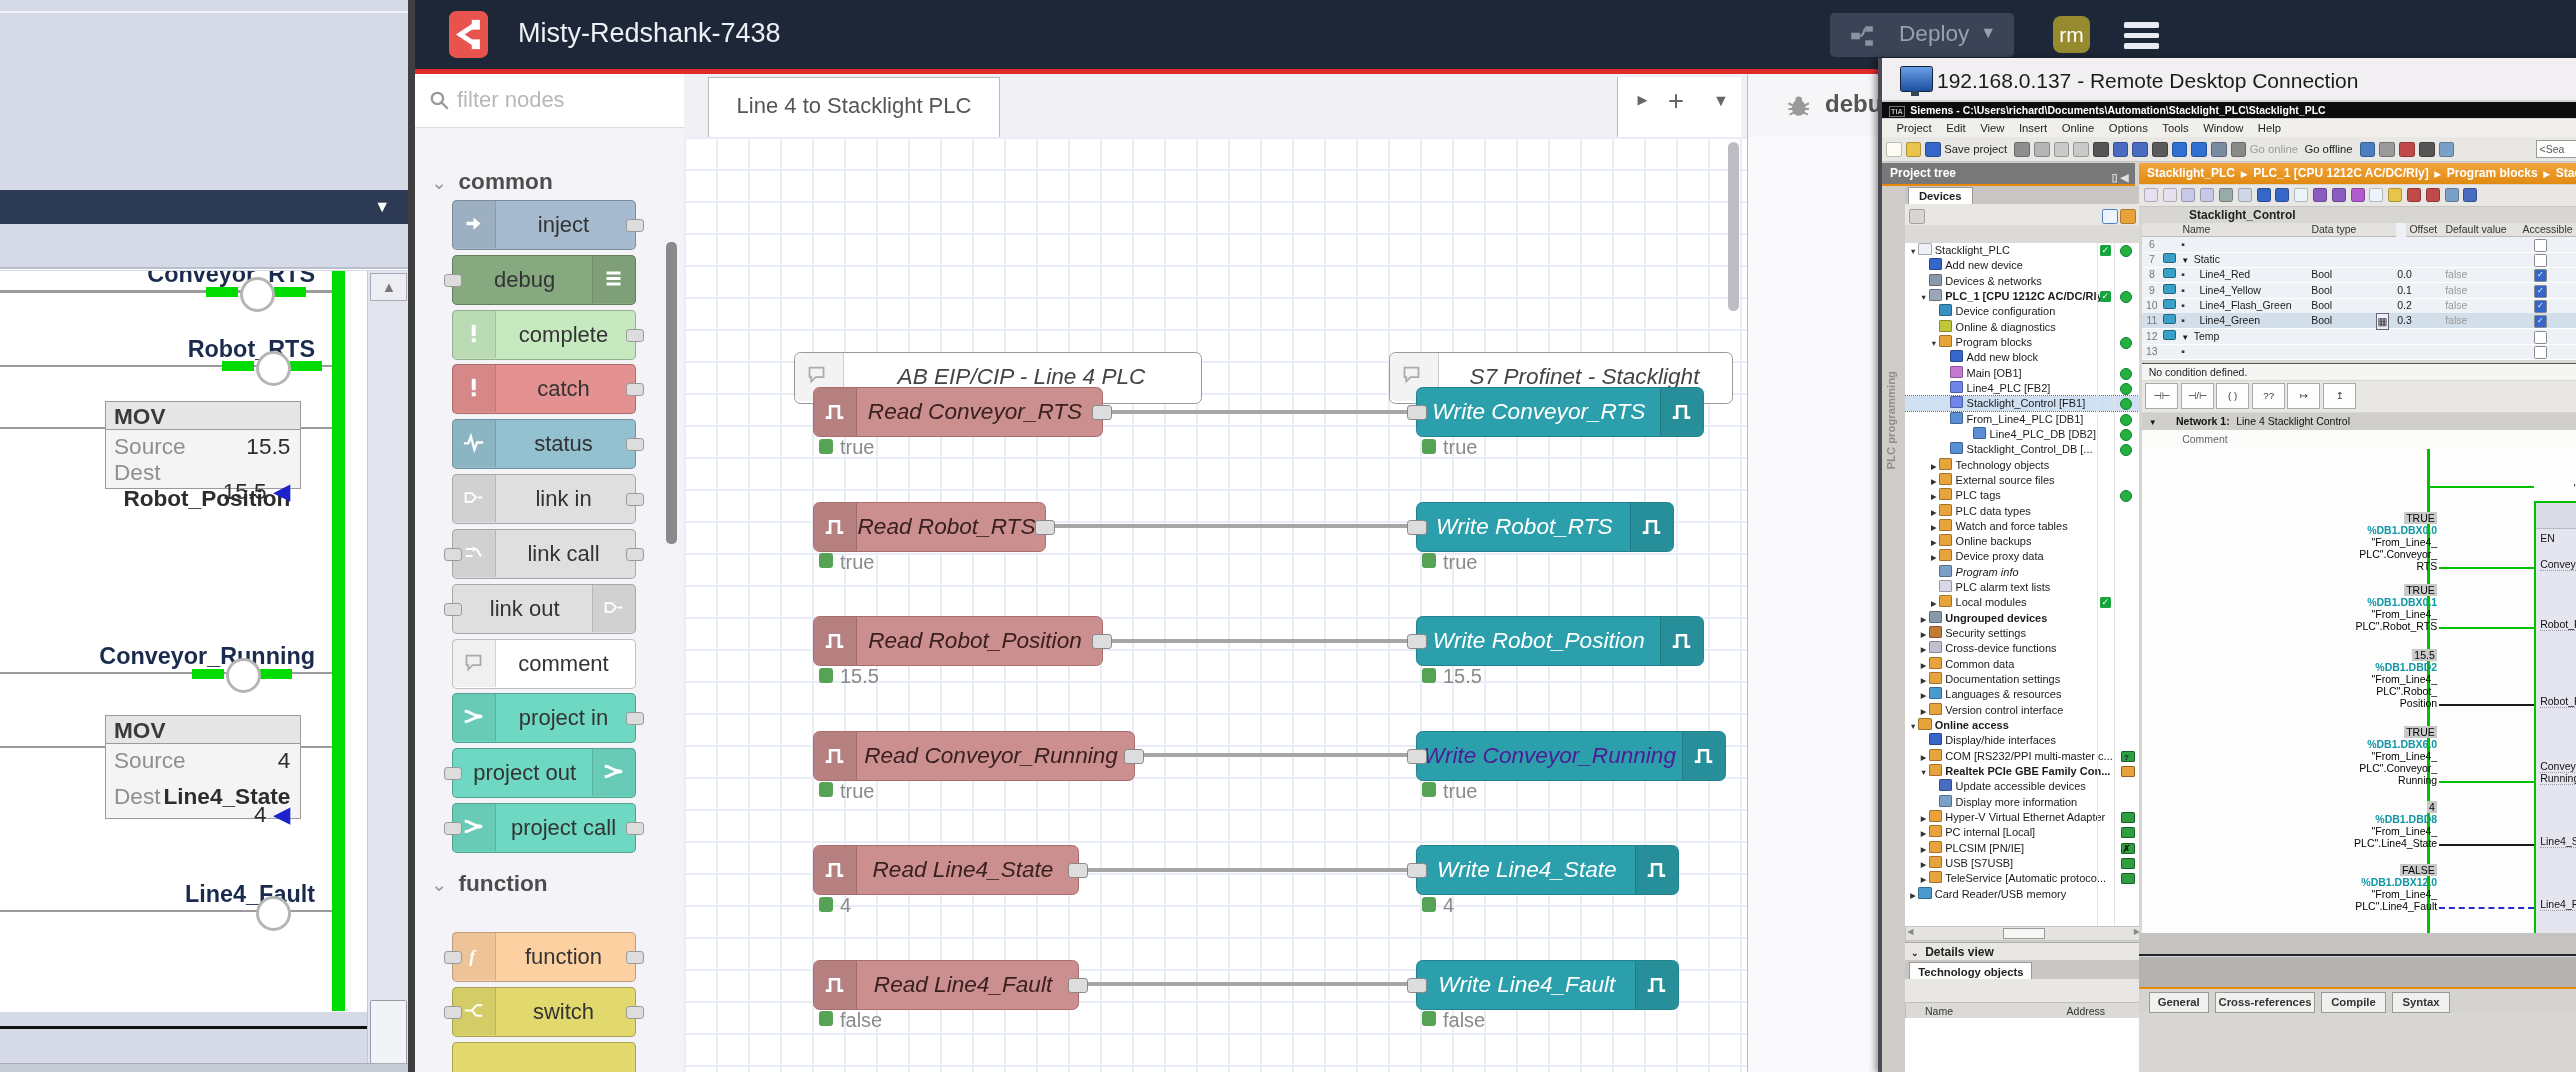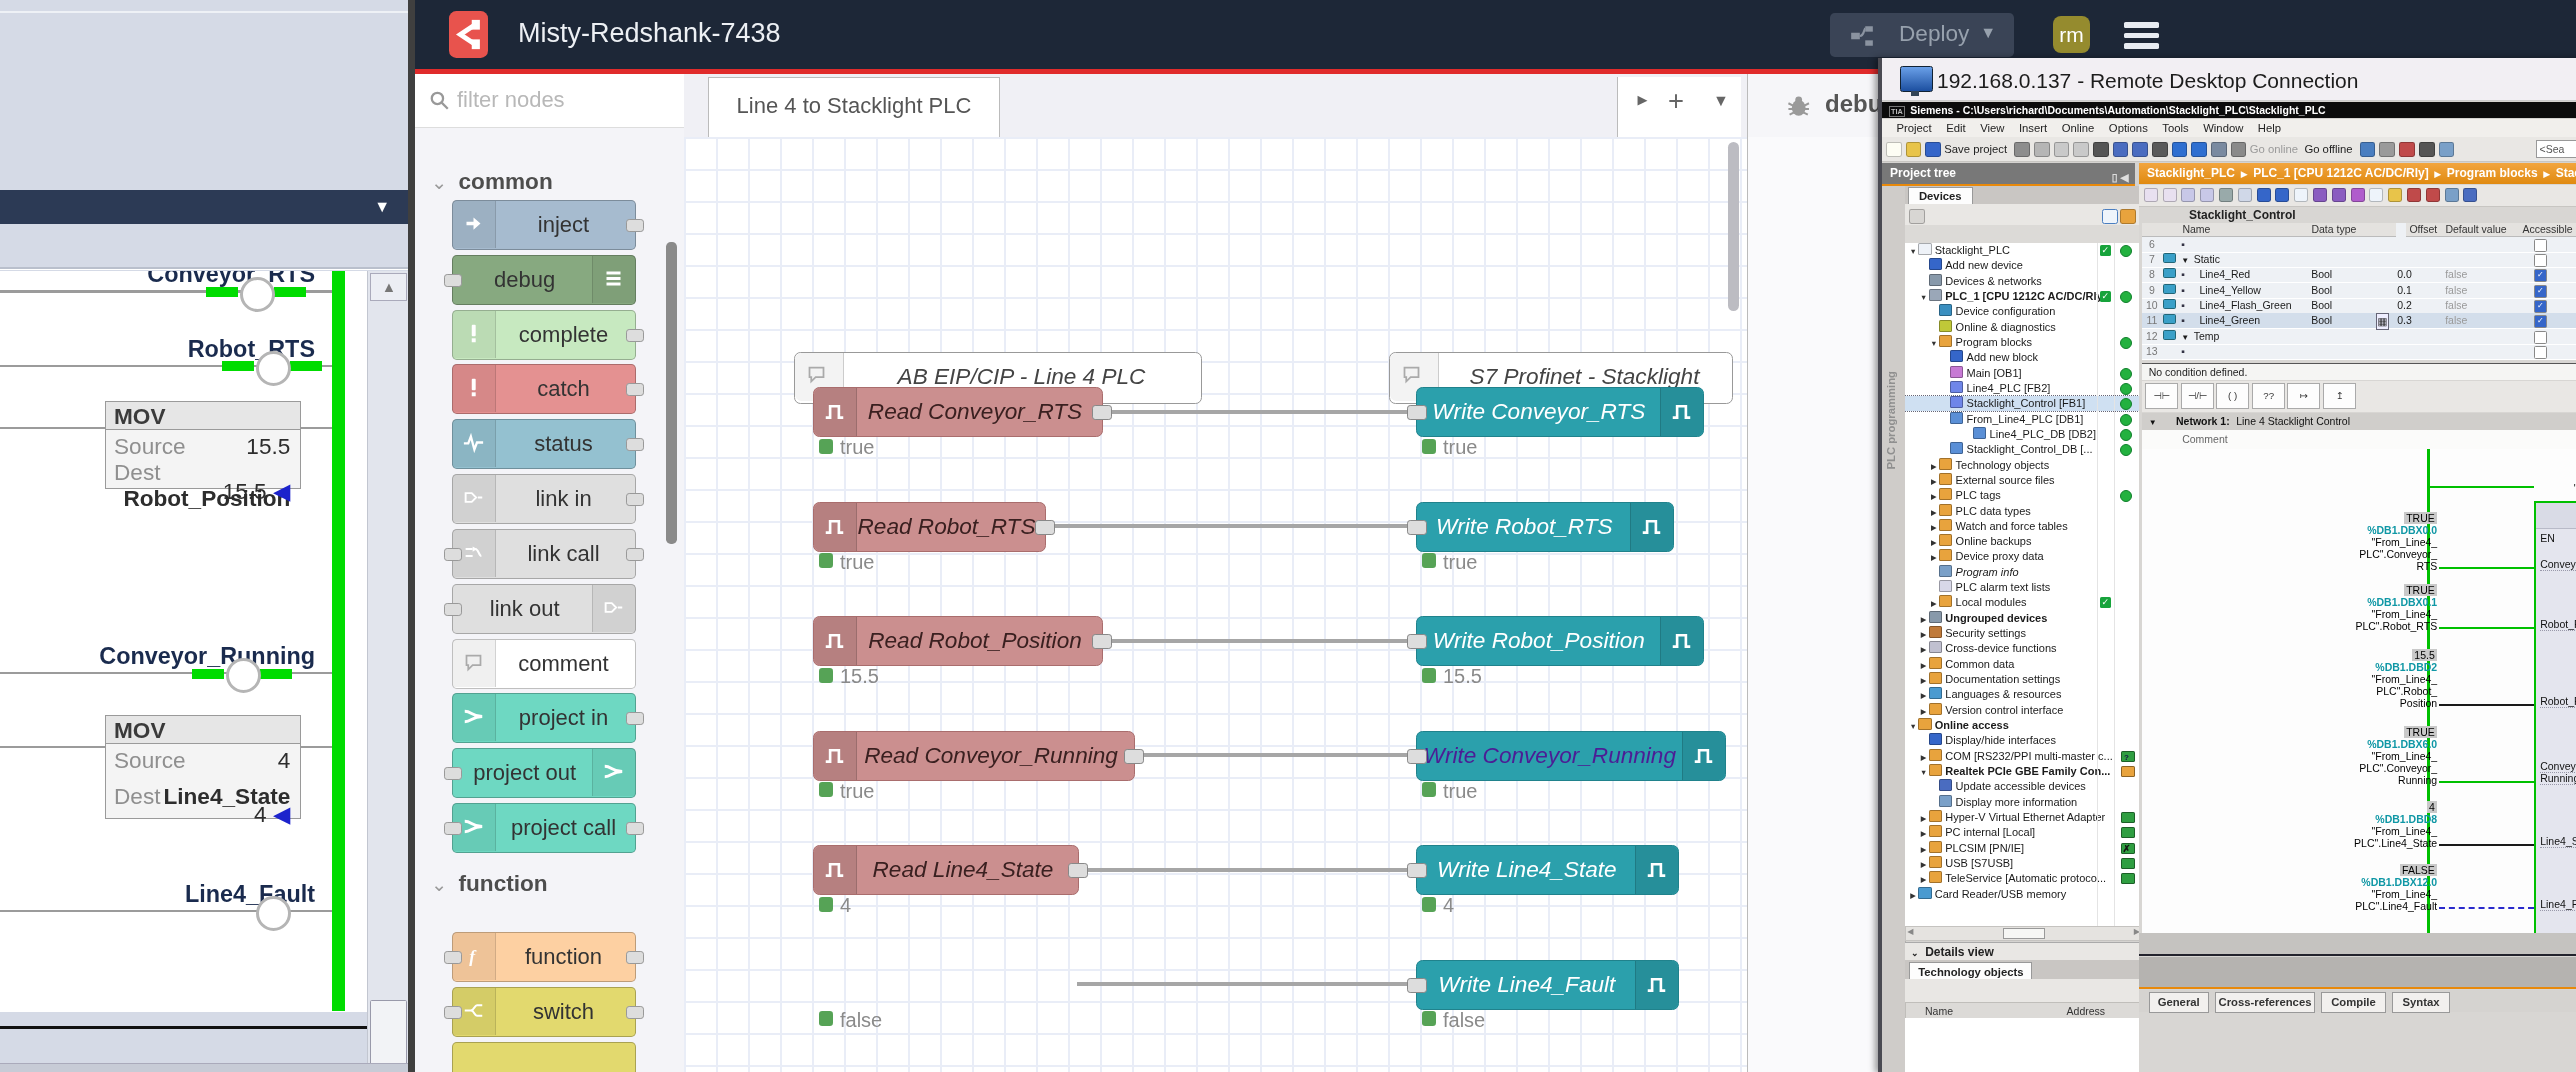--- a/index.html
+++ b/index.html
@@ -486,20 +486,27 @@
       <div class="flow-node" style="left: 732px; top: 708px; width: 261px; background: rgb(43, 160, 172); border: 0.8px solid rgb(32, 130, 140); color: rgb(255, 255, 255);">
         <div class="flow-icon" style="right: 0px; border-left: 0.8px solid rgba(0, 0, 0, 0.15); border-radius: 0px 6.5px 6.5px 0px;"><svg viewBox="0 0 24 24" width="21" height="21">
             <path d="M2 19h5V6h10v13h5" stroke="#fff" stroke-width="3" fill="none"></path>
           </svg></div>
         <div class="pal-label" style="position: absolute; left: 4.8px; top: 10.5px; width: 210px; text-align: center;">Write Line4_State</div>
         <div class="flow-port" style="left: -9.7px;"></div>
       </div>
       <div class="st-dot" style="left: 738px; top: 760px;"></div>
       <div class="st-txt" style="left: 759px; top: 757px;">4</div>
       <div class="flow-wire" style="left: 393px; top: 845px; width: 339px;"></div>
+      <div class="flow-node" style="left: 129px; top: 823px; width: 264px; background: rgb(203, 143, 143); border: 0.8px solid rgb(169, 109, 109); color: rgb(58, 32, 32);">
+        <div class="flow-icon" style="left: 0px; border-right: 0.8px solid rgba(0, 0, 0, 0.15); border-radius: 6.5px 0px 0px 6.5px;"><svg viewBox="0 0 24 24" width="21" height="21">
+            <path d="M2 19h5V6h10v13h5" stroke="#fff" stroke-width="3" fill="none"></path>
+          </svg></div>
+        <div class="pal-label" style="position: absolute; left: 42px; top: 10.5px; width: 214px; text-align: center;">Read Line4_Fault</div>
+        <div class="flow-port" style="right: -9.7px;"></div>
+      </div>
       <div class="st-dot" style="left: 135px; top: 874px;"></div>
       <div class="st-txt" style="left: 156px; top: 872px;">false</div>
       <div class="flow-node" style="left: 732px; top: 823px; width: 261px; background: rgb(43, 160, 172); border: 0.8px solid rgb(32, 130, 140); color: rgb(255, 255, 255);">
         <div class="flow-icon" style="right: 0px; border-left: 0.8px solid rgba(0, 0, 0, 0.15); border-radius: 0px 6.5px 6.5px 0px;"><svg viewBox="0 0 24 24" width="21" height="21">
             <path d="M2 19h5V6h10v13h5" stroke="#fff" stroke-width="3" fill="none"></path>
           </svg></div>
         <div class="pal-label" style="position: absolute; left: 4.8px; top: 10.5px; width: 210px; text-align: center;">Write Line4_Fault</div>
         <div class="flow-port" style="left: -9.7px;"></div>
       </div>
       <div class="st-dot" style="left: 738px; top: 874px;"></div>

